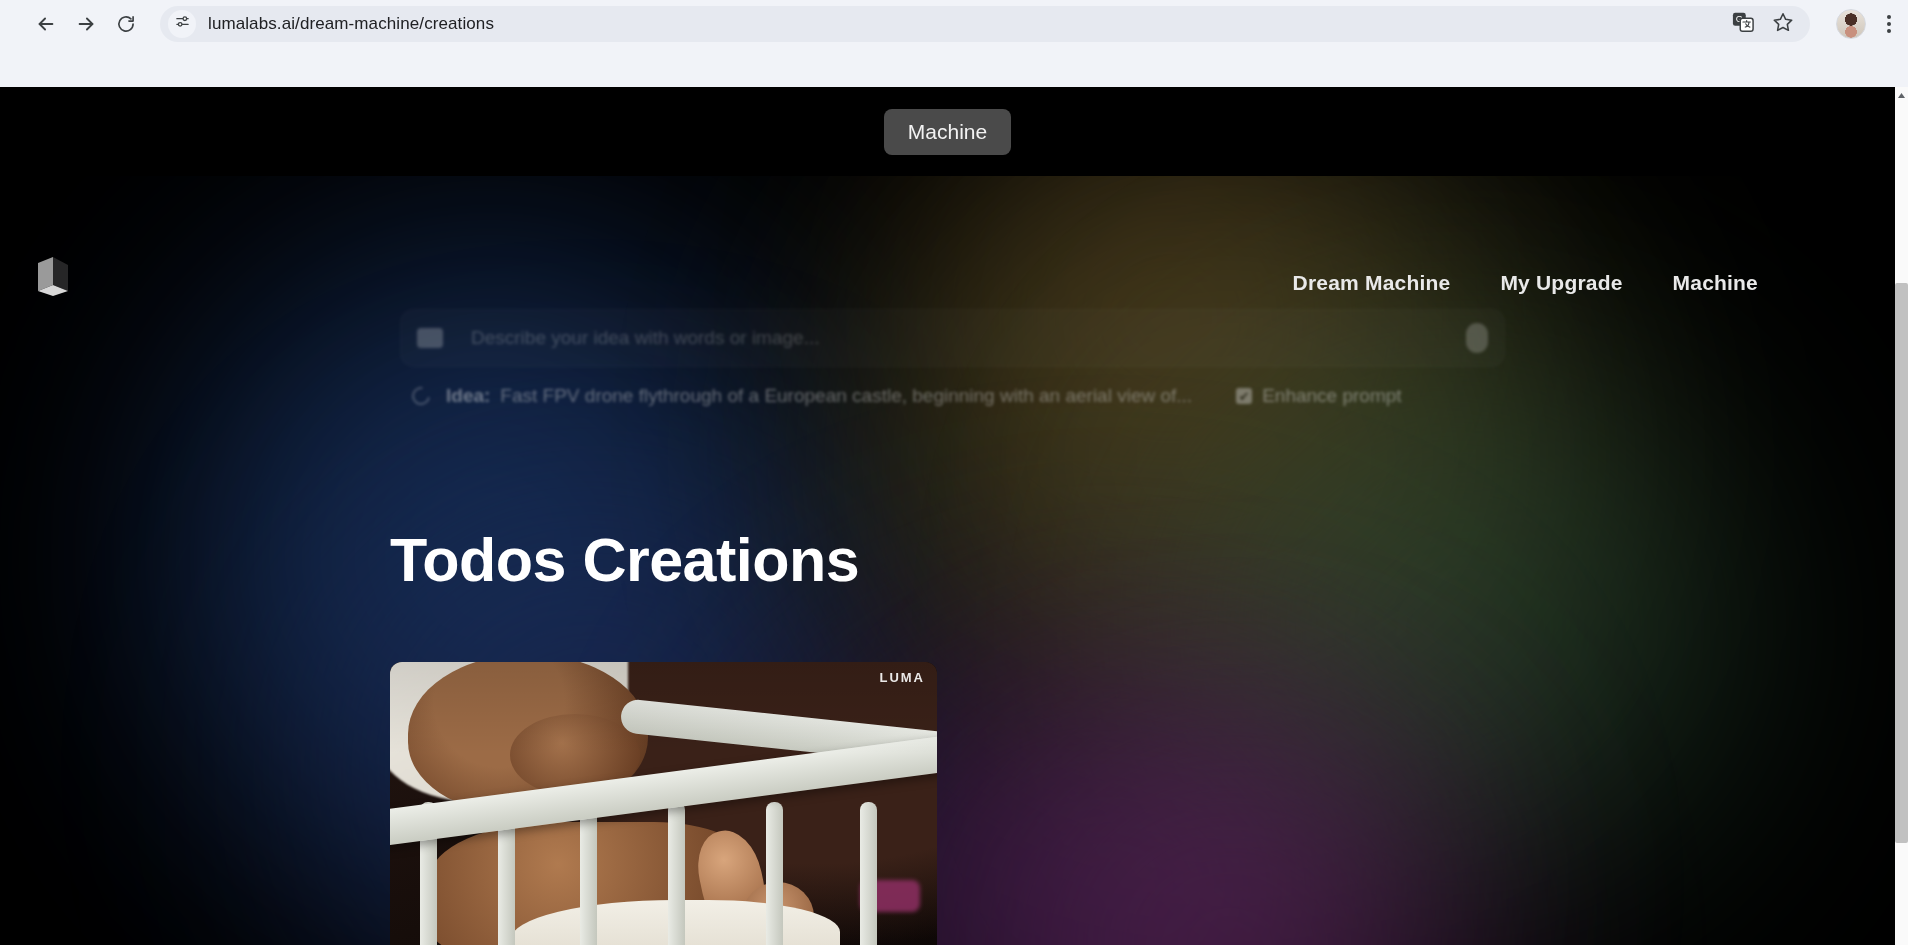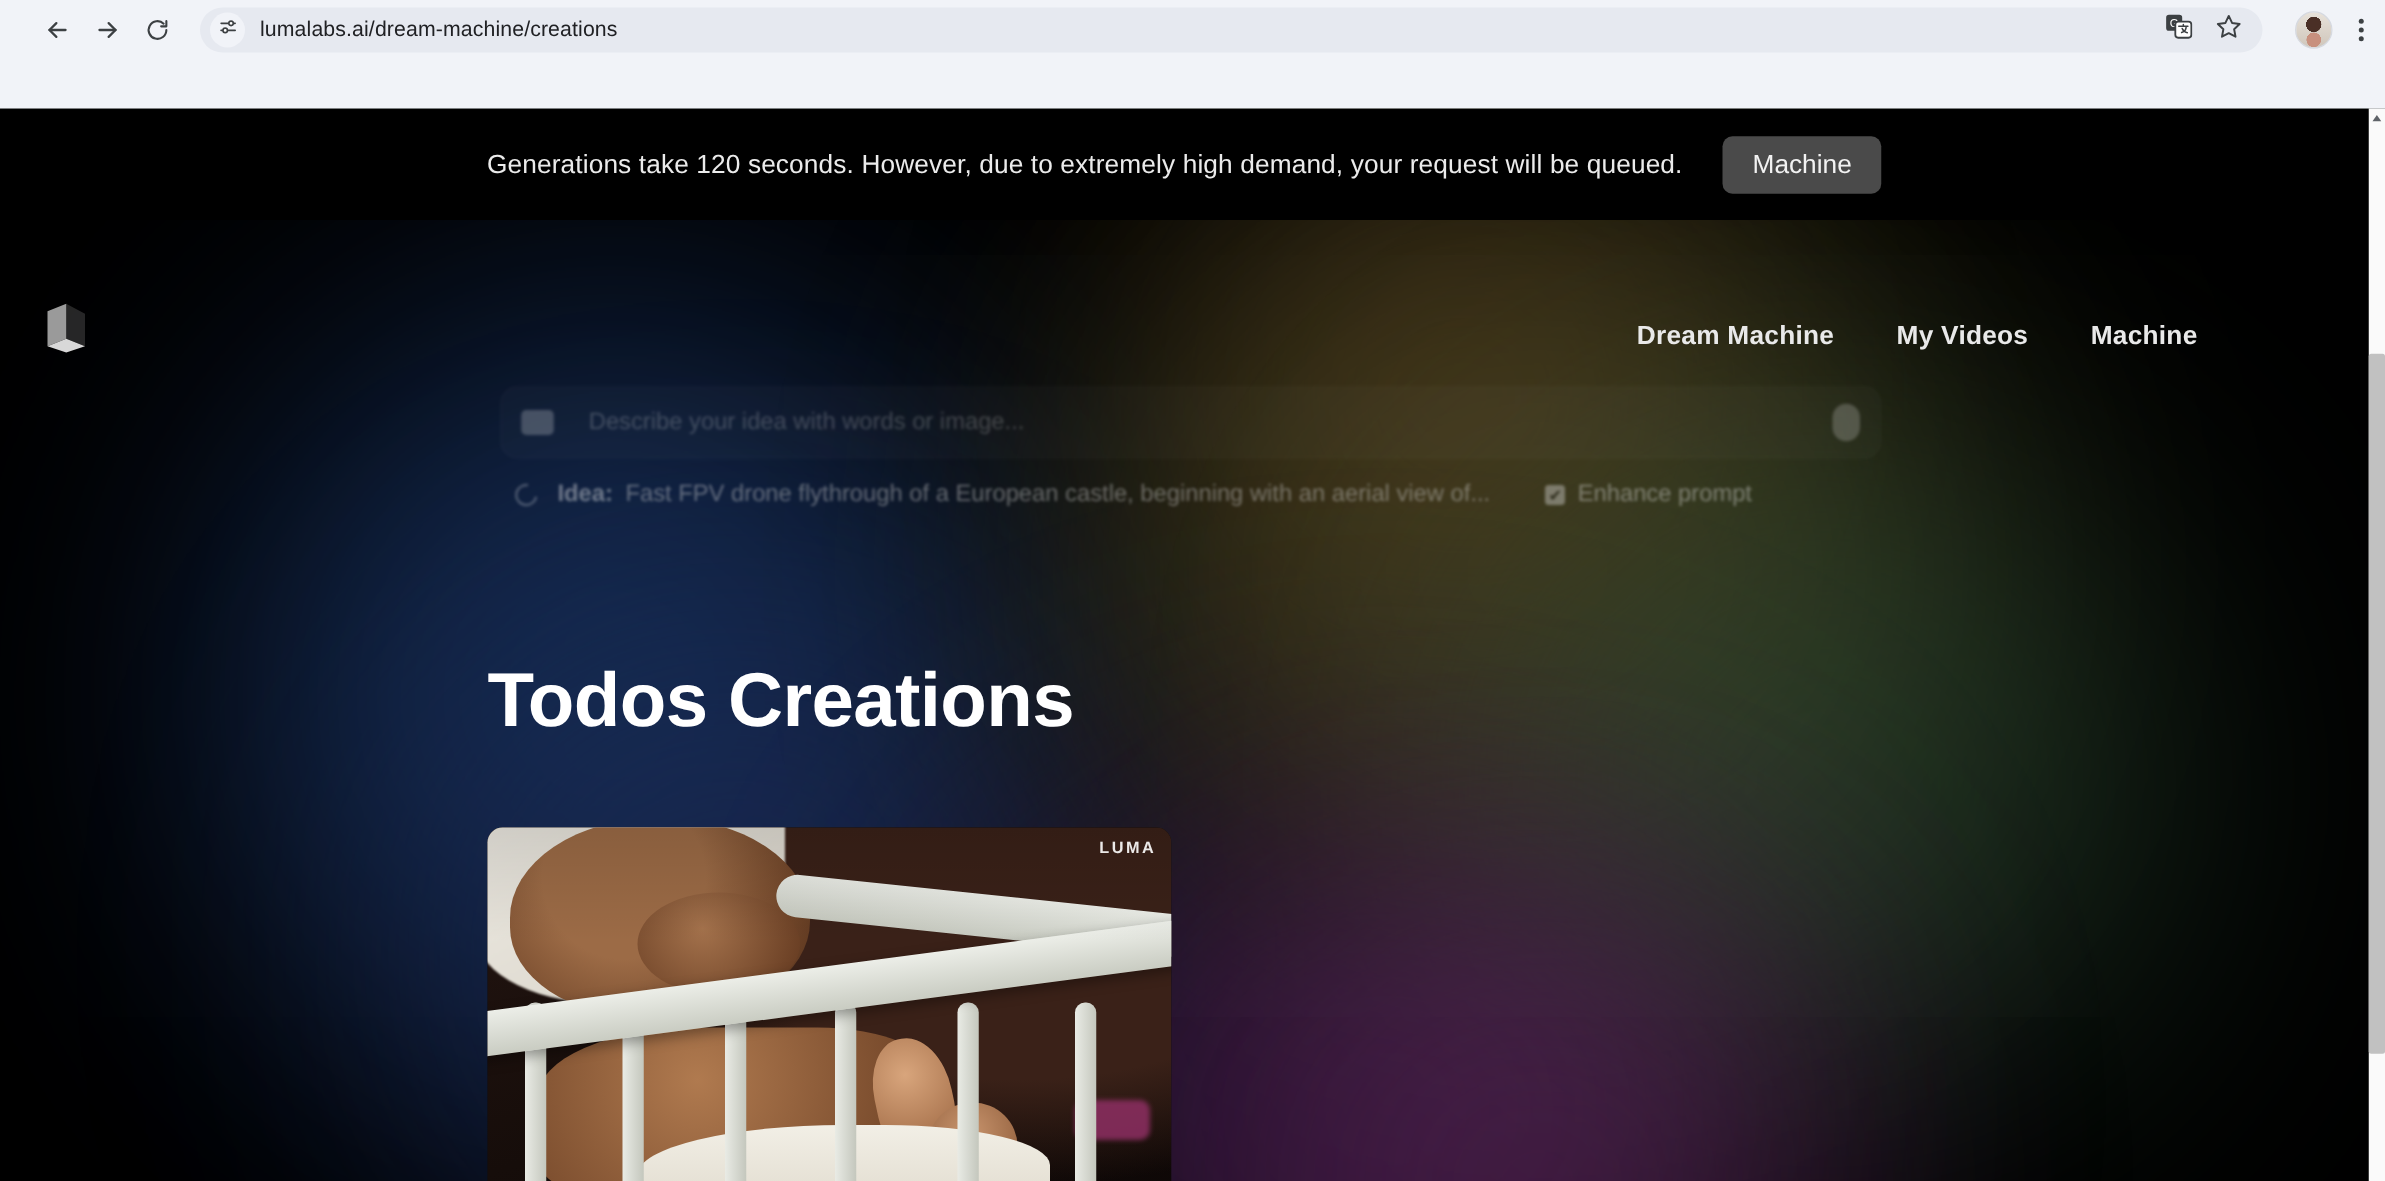--- a/index.html
+++ b/index.html
@@ -96,21 +96,21 @@
   }
   .banner-text { font-size:21px; color:#ebebeb; letter-spacing:0.1px; }
   .upgrade-btn {
     background:#4a4a4a; color:#f2f2f2;
     font-size:21px; font-family:"Liberation Sans", sans-serif;
     border:none; border-radius:8px; padding:11px 24px; cursor:pointer;
   }
 
   
   .app-header {
-    position:absolute; top:72px; left:0; width:1802px; height:130px; z-index:5;
+    position:absolute; top:86px; left:0; width:1802px; height:130px; z-index:5;
   }
   .luma-logo {
     position:absolute; left:36px; top:82px; width:34px; height:42px; cursor:pointer;
   }
   .app-nav {
     position:absolute; right:44px; top:98px;
     display:flex; align-items:center; gap:50px;
   }
   .nav-link {
     font-size:21px; font-weight:bold; color:#e9e9e9;
@@ -344,35 +344,34 @@
     <div class="blob blob-blue"></div>
     <div class="blob blob-navy"></div>
     <div class="blob blob-olive"></div>
     <div class="blob blob-warm"></div>
     <div class="blob blob-green"></div>
     <div class="blob blob-purple"></div>
     <div class="blob blob-magenta"></div>
   </div>
 
   <div class="banner">
-    <div class="banner-text">Generations take 120 seconds. However, due to extremely high demand, your request will be queued.</div>
     <button class="upgrade-btn">Machine</button>
   </div>
 
   <div class="app-header">
     <div class="luma-logo">
       <svg width="34" height="42" viewBox="0 0 34 42">
         <polygon points="2,8 17,2 17,30 2,36" fill="#9a9a9a"></polygon>
         <polygon points="17,30 32,36 17,41 2,36" fill="#d8d8d8"></polygon>
         <polygon points="17,2 17,30 32,36 32,10" fill="#6d6d6d" opacity="0.35"></polygon>
       </svg>
     </div>
     <nav class="app-nav">
       <a class="nav-link" href="#">Dream Machine</a>
-      <a class="nav-link" href="#">My Videos</a>
+      <a class="nav-link" href="#">My Upgrade</a>
       <a class="nav-link" href="#">Machine</a>
     </nav>
   </div>
 
   <div class="composer">
     <div class="composer-bar">
       <div class="composer-img-btn"></div>
       <div class="composer-placeholder">Describe your idea with words or image...</div>
       <div class="composer-submit"></div>
     </div>

